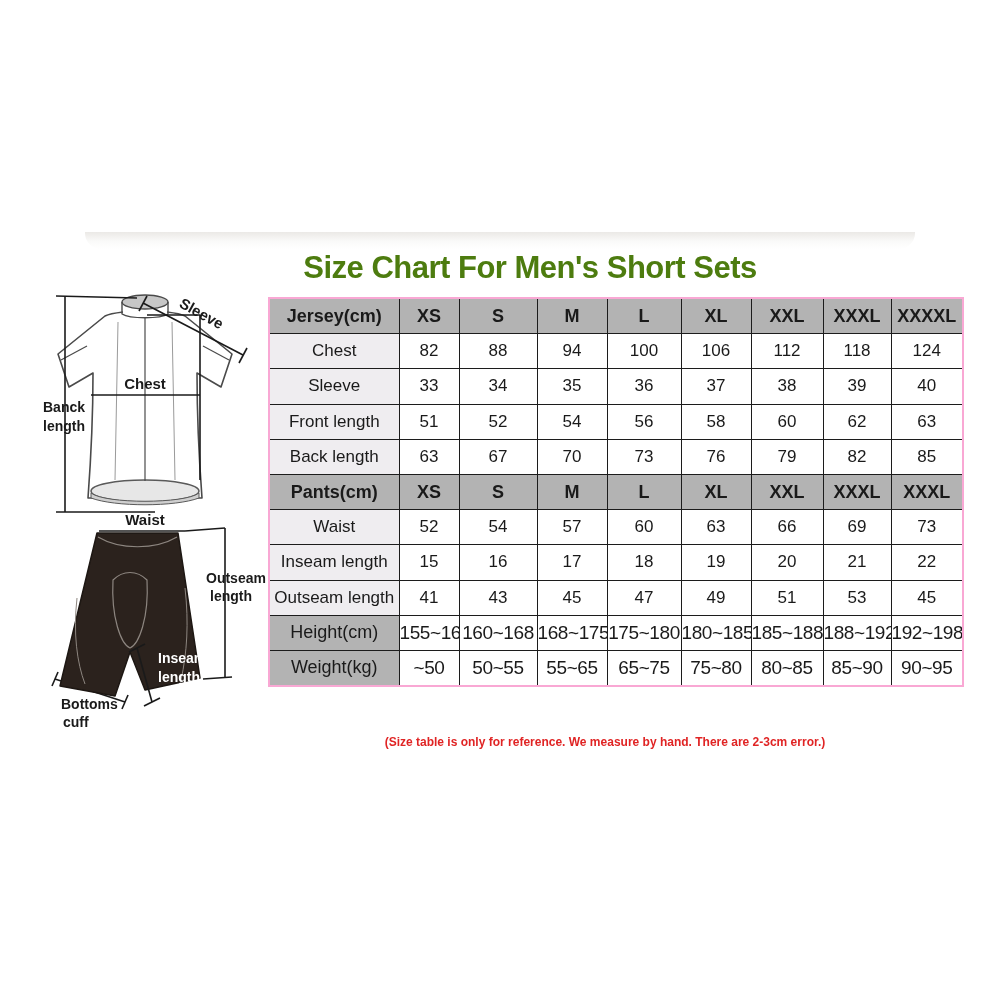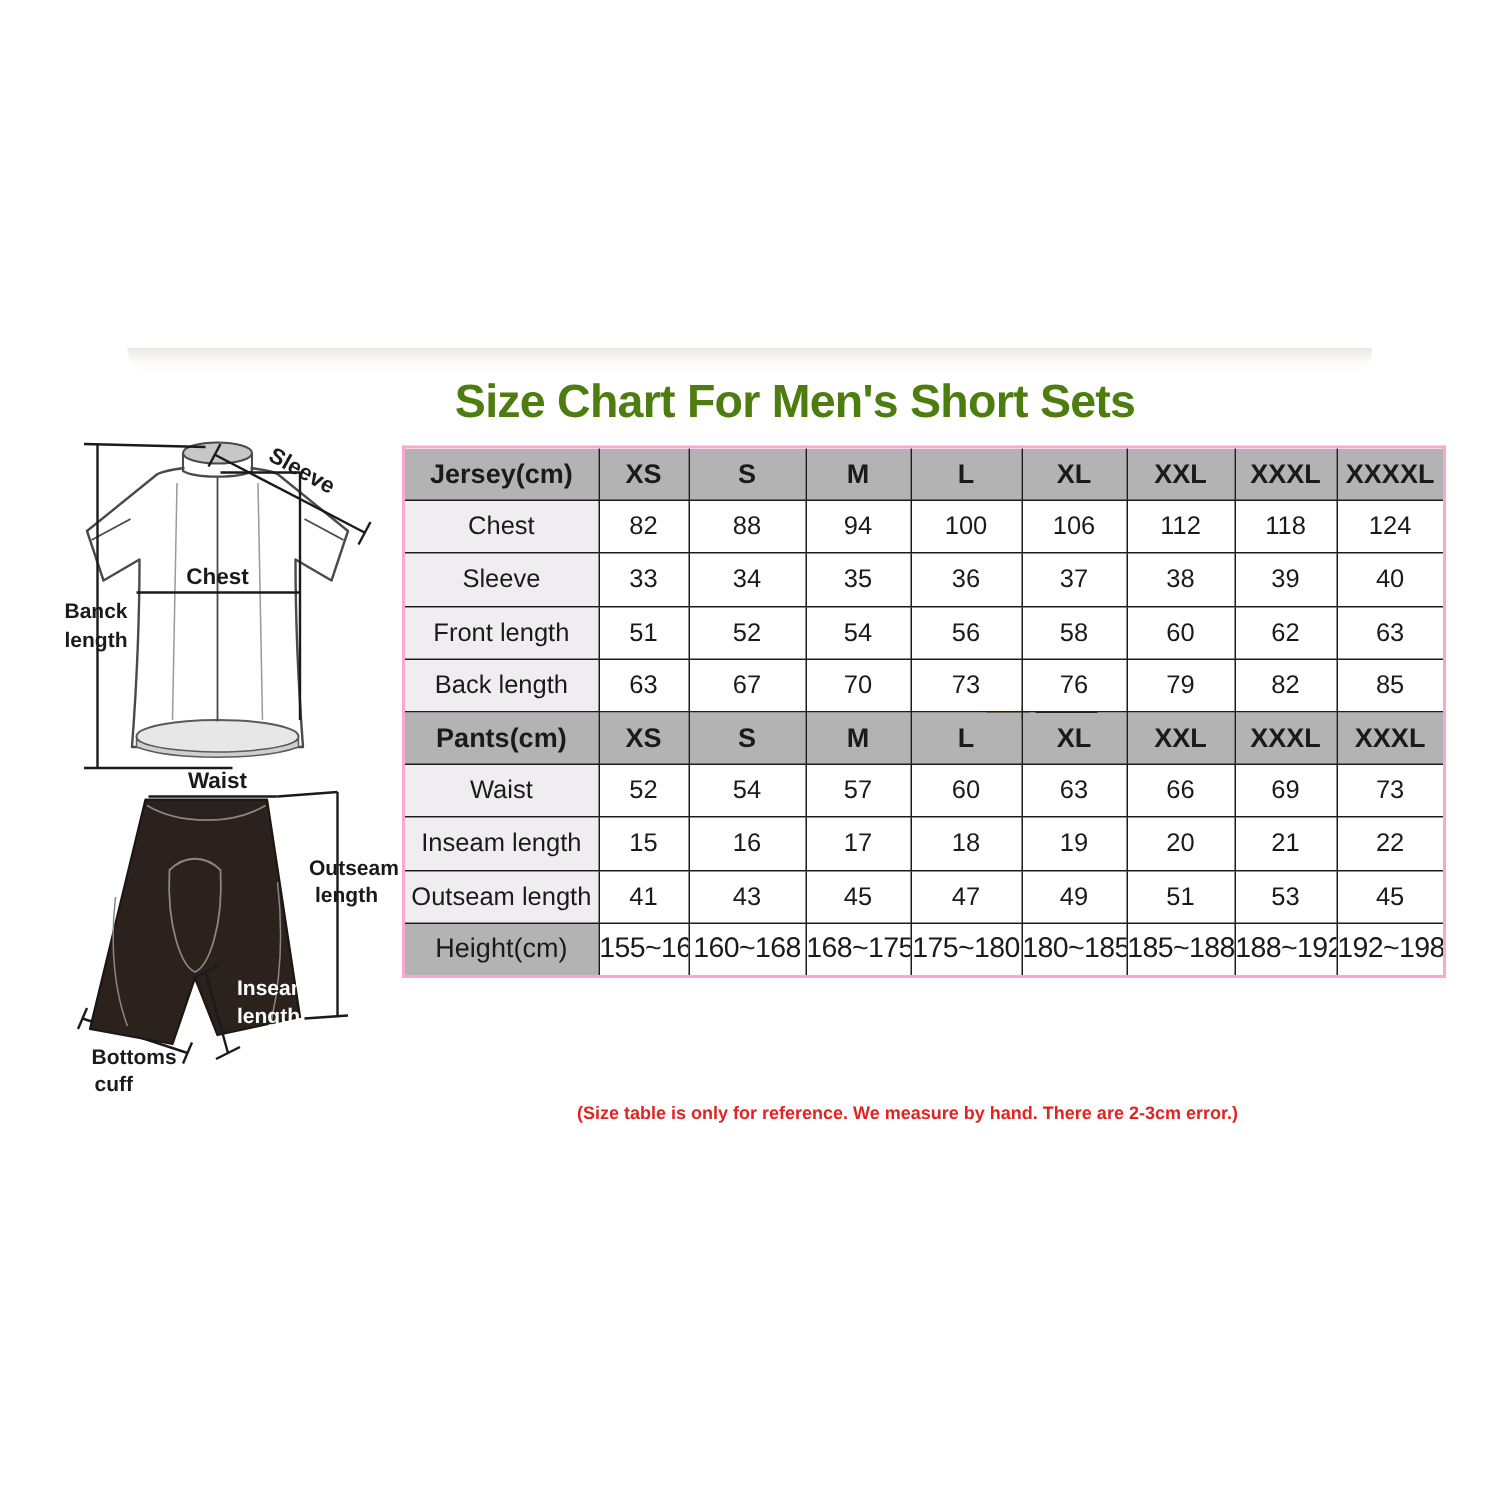--- a/index.html
+++ b/index.html
@@ -247,16 +247,27 @@
         <td class="c-label">Height(cm)</td>
         <td class="c-val">155~165</td>
         <td class="c-val">160~168</td>
         <td class="c-val">168~175</td>
         <td class="c-val">175~180</td>
         <td class="c-val">180~185</td>
         <td class="c-val">185~188</td>
         <td class="c-val">188~192</td>
         <td class="c-val">192~198</td>
       </tr>
+      <tr class="row-mixed">
+        <td class="c-label">Weight(kg)</td>
+        <td class="c-val">~50</td>
+        <td class="c-val">50~55</td>
+        <td class="c-val">55~65</td>
+        <td class="c-val">65~75</td>
+        <td class="c-val">75~80</td>
+        <td class="c-val">80~85</td>
+        <td class="c-val">85~90</td>
+        <td class="c-val">90~95</td>
+      </tr>
     </tbody>
 </table>
 
 <div class="note" style="color: rgb(224, 36, 36);">(Size table is only for reference. We measure by hand. There are 2-3cm error.)</div>
 
 </body></html>

